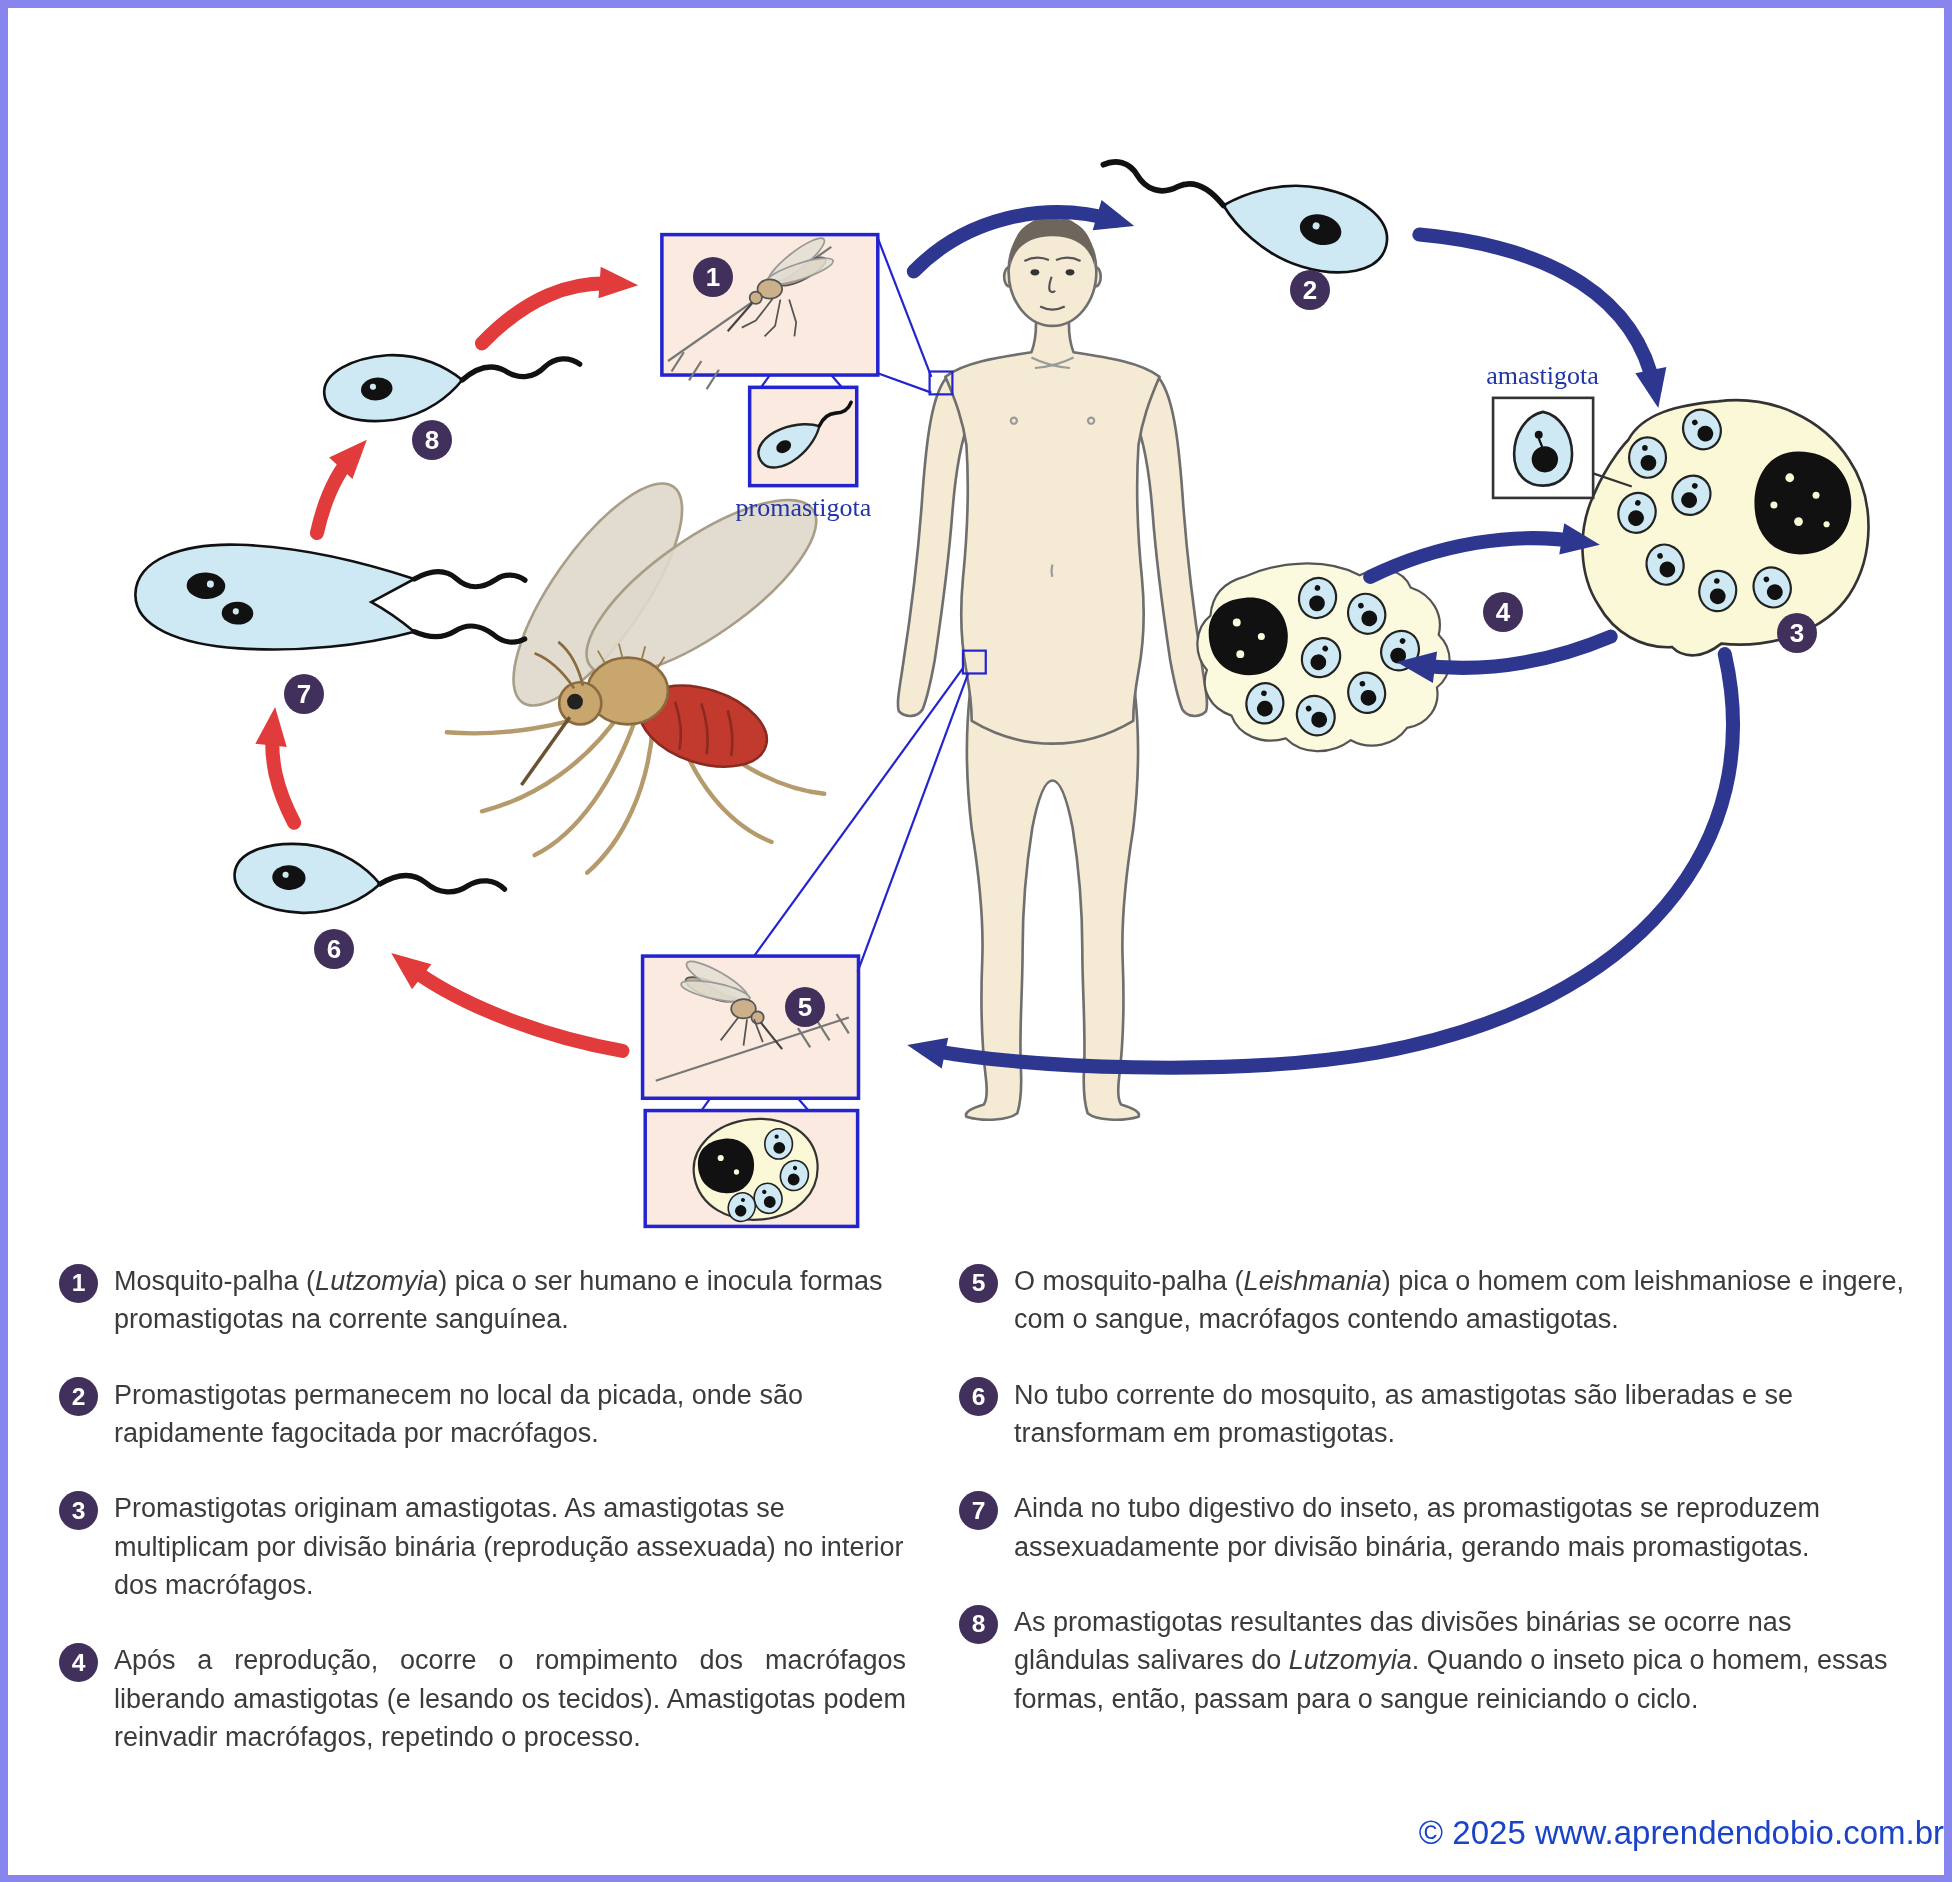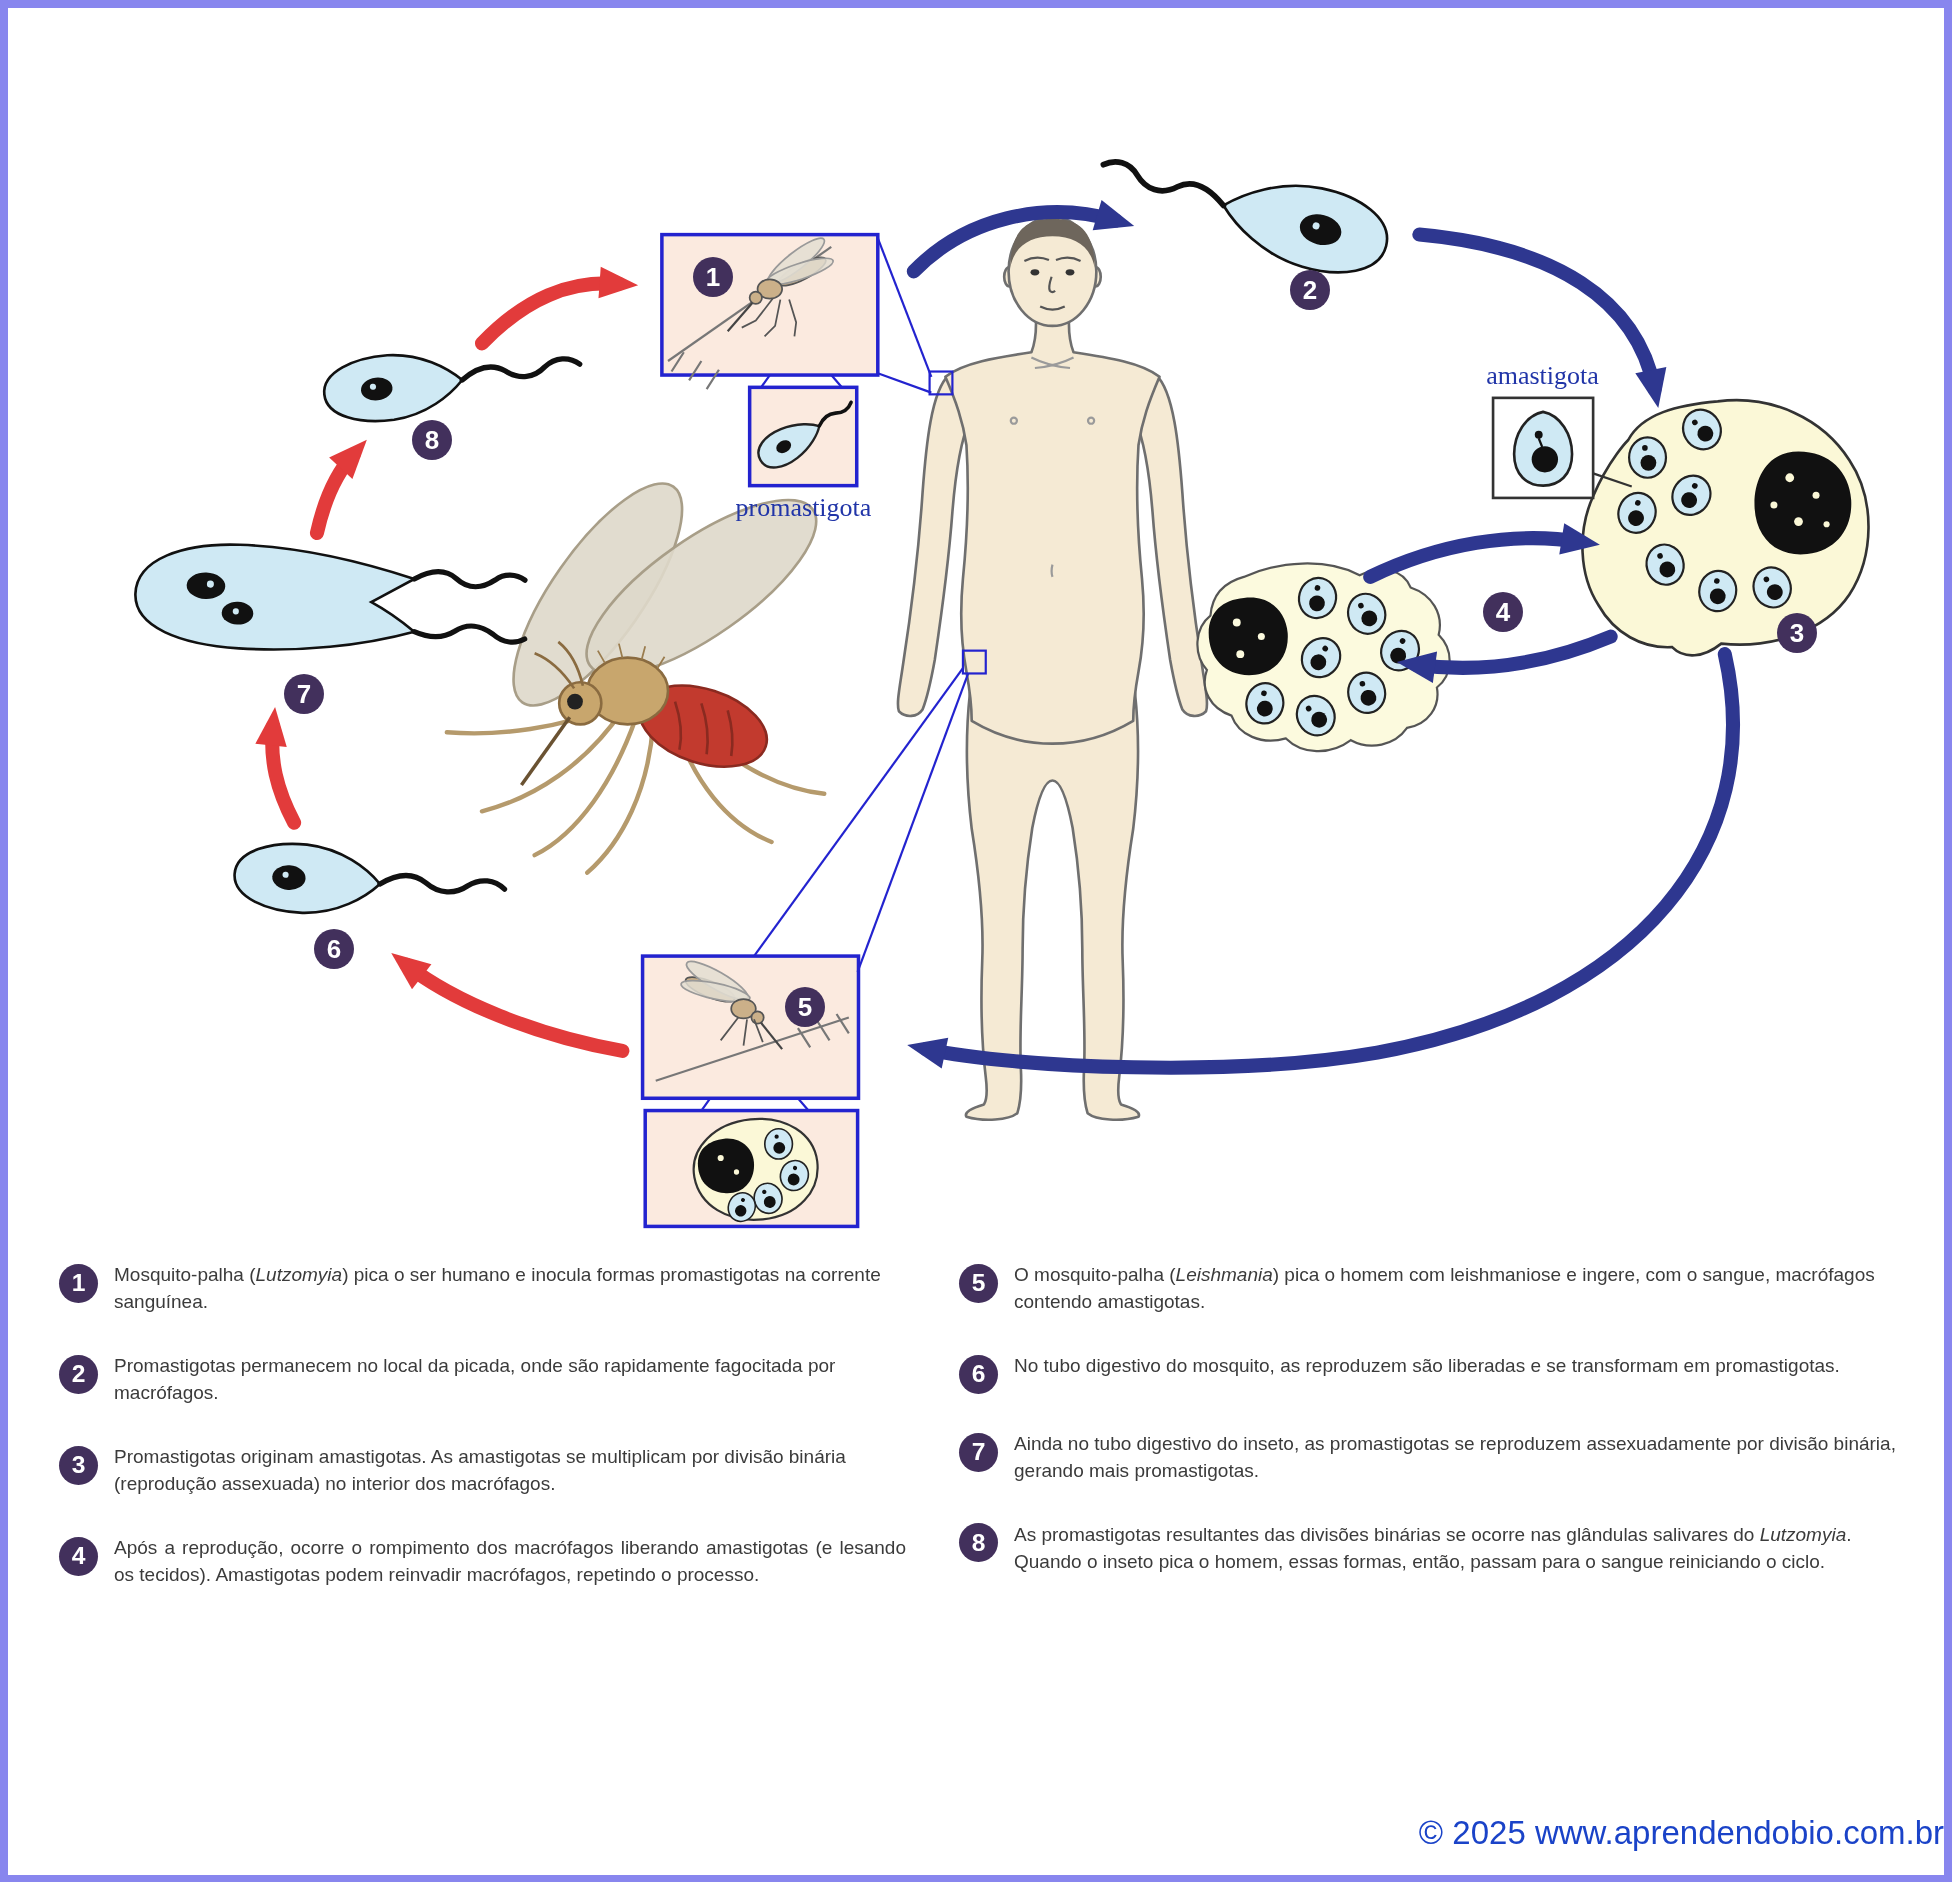--- a/index.html
+++ b/index.html
@@ -17,21 +17,21 @@
   .lbl-blue { color:#2135a8; font-size:26px; z-index:5; }
   .lbl-host { font-weight:bold; font-size:29px; text-align:center; line-height:1.2; z-index:5; }
   .steps { position:absolute; left:51px; top:1254px; width:1850px; display:flex; gap:53px; }
   .col { display:flex; flex-direction:column; gap:37px; }
   .col-left { width:847px; flex-shrink:0; }
   .col-right { flex:1; }
   .step { display:flex; align-items:flex-start; gap:16px; }
   .badge2 { width:39px; height:39px; border-radius:50%; background:#42305c; color:#fff;
             font-size:24.6px; font-weight:bold; display:flex; align-items:center;
             justify-content:center; flex-shrink:0; margin-top:1.8px; }
-  .step p { font-size:19px; color:#3b3b3b; line-height:1.42; }
+  .step p { font-size:27px; color:#3b3b3b; line-height:1.42; }
   .step p em { font-style:italic; }
   .step.justify p { text-align:justify; }
   .footer { position:absolute; bottom:23px; left:0; width:100%; text-align:right;
             font-size:33px; color:#1a43c8; }
 </style>
 </head>
 <body>
 
 <div class="page">
 
@@ -327,21 +327,21 @@
         <p><span>Após a reprodução, ocorre o rompimento dos macrófagos liberando amastigotas (e lesando os tecidos). Amastigotas podem reinvadir macrófagos, repetindo o processo.</span><em></em><span></span></p>
       </div>
     </div>
     <div class="col col-right">
       <div class="step">
         <div class="badge2">5</div>
         <p><span>O mosquito-palha (</span><em>Leishmania</em><span>) pica o homem com leishmaniose e ingere, com o sangue, macrófagos contendo amastigotas.</span></p>
       </div>
       <div class="step">
         <div class="badge2">6</div>
-        <p><span>No tubo digestivo do mosquito, as reproduzem são liberadas e se transformam em promastigotas.</span><em></em><span></span></p>
+        <p><span>No tubo corrente do mosquito, as amastigotas são liberadas e se transformam em promastigotas.</span><em></em><span></span></p>
       </div>
       <div class="step">
         <div class="badge2">7</div>
         <p><span>Ainda no tubo digestivo do inseto, as promastigotas se reproduzem assexuadamente por divisão binária, gerando mais promastigotas.</span><em></em><span></span></p>
       </div>
       <div class="step">
         <div class="badge2">8</div>
         <p><span>As promastigotas resultantes das divisões binárias se ocorre nas glândulas salivares do </span><em>Lutzomyia</em><span>. Quando o inseto pica o homem, essas formas, então, passam para o sangue reiniciando o ciclo.</span></p>
       </div>
     </div>

